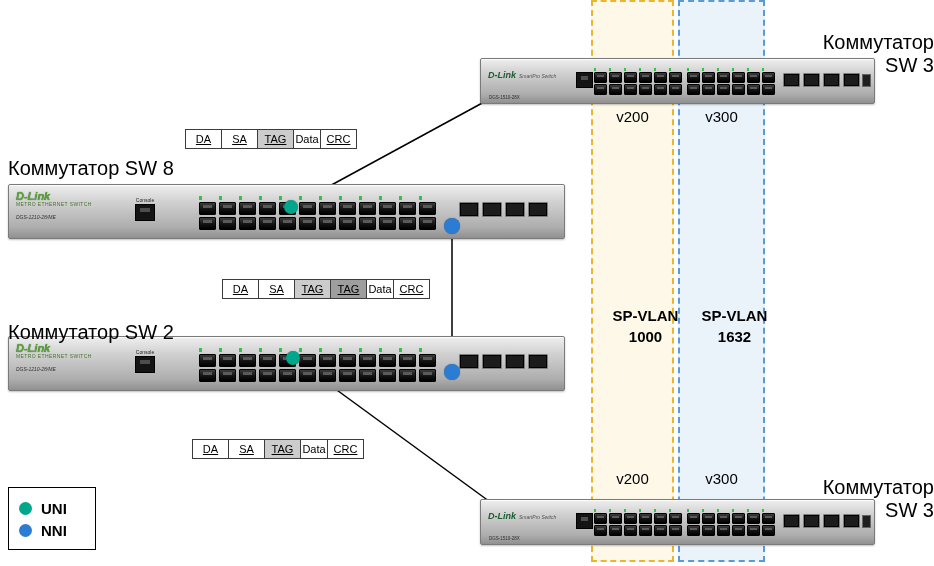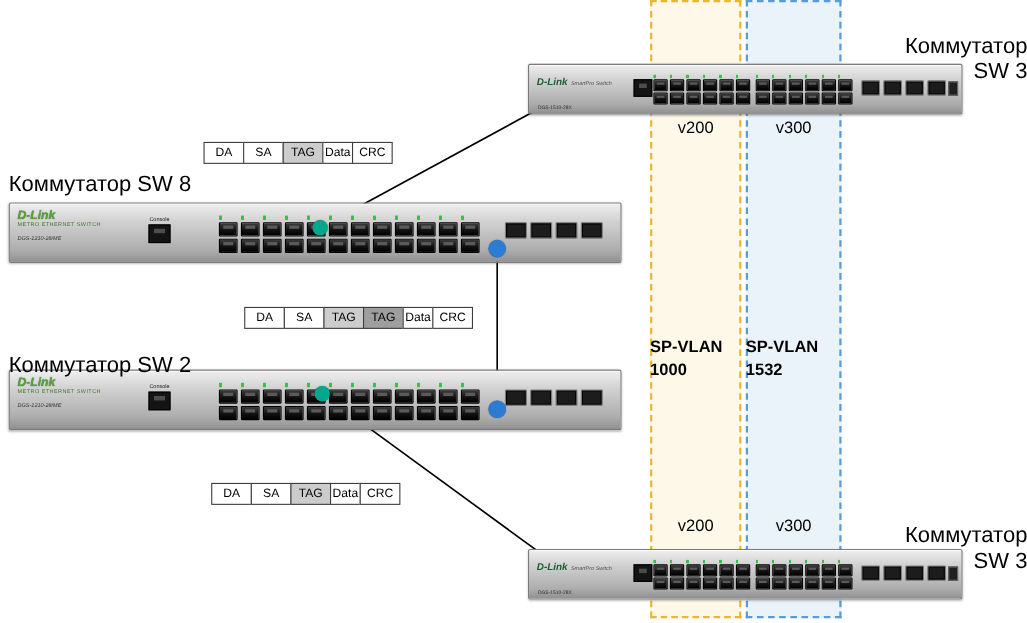--- a/index.html
+++ b/index.html
@@ -6,21 +6,21 @@
   #canvas {
     position:relative; width:934px; height:566px; background:#fff; overflow:hidden;
     font-family:"Liberation Sans", sans-serif; color:#000;
   }
 
   
   .band { position:absolute; top:0; height:562px; box-sizing:border-box; z-index:1; }
   .band-yellow { left:591px; width:83px; background:#fdf8e8; border:2px dashed #eab62e; }
   .band-blue   { left:678px; width:87px; background:#eaf2fa; border:2px dashed #5b9bd5; }
   .band-label  { position:absolute; z-index:4; text-align:center; font-size:15px; }
-  .vlan-title  { position:absolute; z-index:4; font-size:15px; font-weight:bold; line-height:21px; }
+  .vlan-title  { position:absolute; z-index:4; text-align:center; font-size:15px; font-weight:bold; line-height:21px;padding-left:13px; }
 
   
   .sw-label { position:absolute; z-index:4; font-size:20px;text-align:right; }
 
   
   #links { position:absolute; left:0; top:0; z-index:2; }
 
   
   .switch {
     position:absolute; z-index:3; box-sizing:border-box;
@@ -60,21 +60,21 @@
   .smart .sfp { width:17px; height:14px; }
   .power-sq { position:absolute; width:9px; height:13px; background:#202020; border:1px solid #666; box-sizing:border-box; }
 
   
   .frame { position:absolute; z-index:4; display:flex; }
   .cell {
     box-sizing:border-box; border:1px solid #3c3c3c; margin-left:-1px; background:#fff;
     height:20px; line-height:18px; text-align:center; font-size:11px;
   }
   .cell:first-child { margin-left:0; }
-  .cell.w-sm { width:37px; } .cell.w-md { width:28px; }
+  .cell.w-sm { width:37px;text-decoration:underline; } .cell.w-md { width:28px; }
   .cell.gray { background:#cccccc; }
   .cell.dark { background:#9e9e9e; }
 
   
   .node { position:absolute; border-radius:50%; z-index:4; box-shadow:0 0 1px rgba(0,0,0,.5); }
   .node-uni { width:14px; height:14px; background:#00a78a; }
   .node-nni { width:16px; height:16px; background:#2c7cd4; }
 
   
   .legend { position:absolute; left:8px; top:487px; width:88px; height:63px; border:1px solid #000; background:#fff; z-index:4; box-sizing:border-box; padding:9px 0 0 10px; }
@@ -92,21 +92,21 @@
 
   <div class="band-label" style="left:591px; top:108px; width:83px;">v200</div>
   <div class="band-label" style="left:678px; top:108px; width:87px;">v300</div>
 
   <div class="vlan-title" style="left:591px; top:305px; width:83px;">
     <div>SP-VLAN</div>
     <div>1000</div>
   </div>
   <div class="vlan-title" style="left:678px; top:305px; width:87px;">
     <div>SP-VLAN</div>
-    <div>1532</div>
+    <div>1632</div>
   </div>
 
   <div class="band-label" style="left:591px; top:470px; width:83px;">v200</div>
   <div class="band-label" style="left:678px; top:470px; width:87px;">v300</div>
 
   <svg id="links" width="934" height="566">
     <line x1="291" y1="207" x2="497" y2="95" stroke="#000" stroke-width="1.5"></line>
     <line x1="452" y1="226" x2="452" y2="372" stroke="#000" stroke-width="1.5"></line>
     <line x1="293" y1="358" x2="497" y2="507" stroke="#000" stroke-width="1.5"></line>
   </svg>
@@ -335,14 +335,24 @@
     <div class="cell w-sm gray">TAG</div>
     <div class="cell w-md">Data</div>
     <div class="cell w-sm">CRC</div>
   </div>
 
   <div class="node node-uni" style="left:284px; top:200px;"></div>
   <div class="node node-nni" style="left:444px; top:218px;"></div>
   <div class="node node-uni" style="left:286px; top:351px;"></div>
   <div class="node node-nni" style="left:444px; top:364px;"></div>
 
+  <div class="legend">
+    <div class="legend-row">
+      <div class="legend-dot" style="background:#00a78a;"></div>
+      <div class="legend-text">UNI</div>
+    </div>
+    <div class="legend-row">
+      <div class="legend-dot" style="background:#2c7cd4;"></div>
+      <div class="legend-text">NNI</div>
+    </div>
+  </div>
 
 </div>
 
 </body></html>

